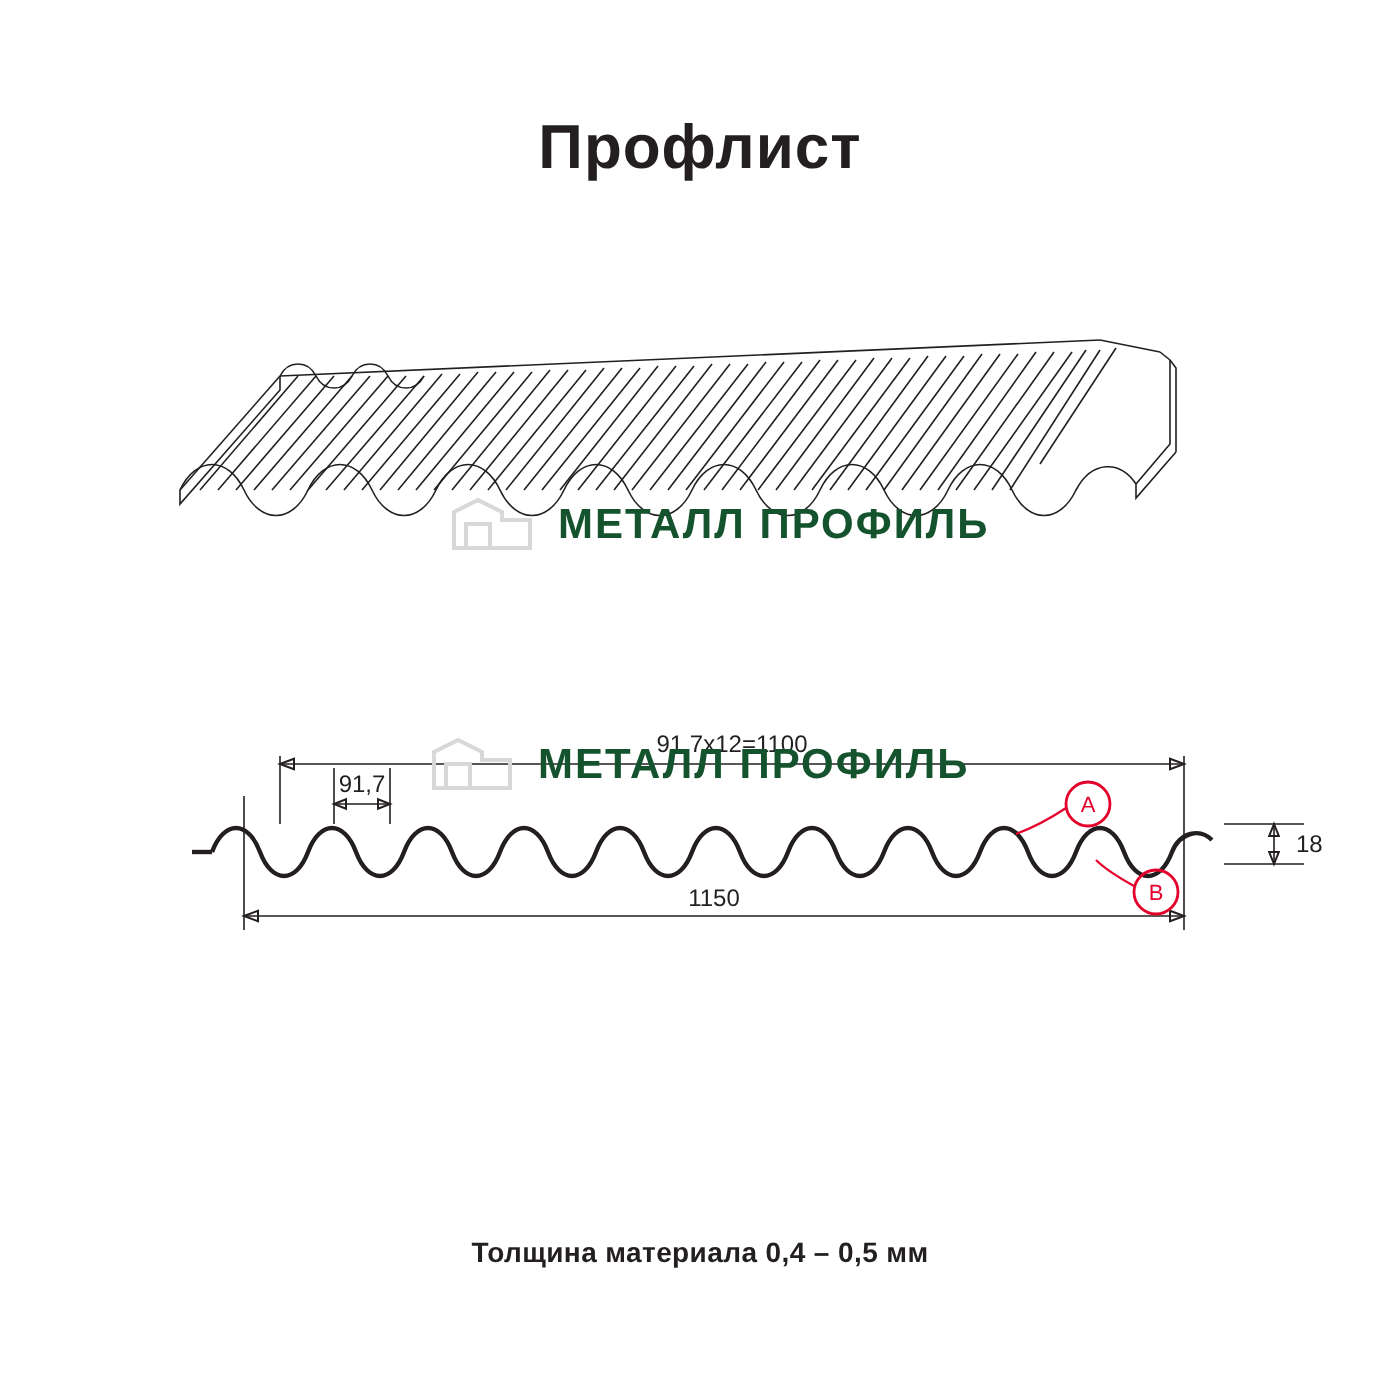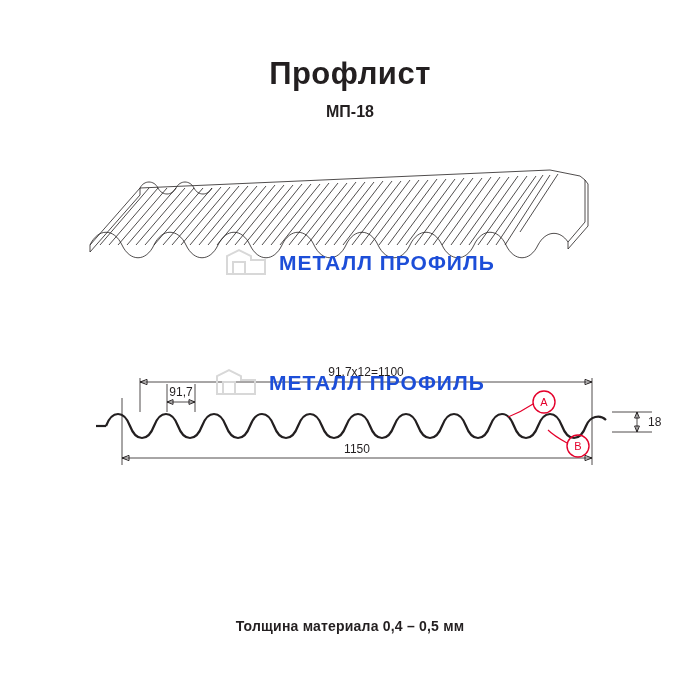--- a/index.html
+++ b/index.html
@@ -65,21 +65,21 @@
   }
   .wm {
     position: absolute;
     pointer-events: none;
   }
   .wm1 { left: 225px; top: 248px; }
   .wm2 { left: 215px; top: 368px; }
   .wm-text {
     font-size: 21px;
     font-weight: bold;
-    color: #1d4ed8;
+    color: #14532d;
     letter-spacing: 1px;
     white-space: nowrap;
   }
   svg { display: block; overflow: visible; }
   .ln { fill: none; stroke: #231f20; stroke-width: 1; }
   .ln-thin { fill: none; stroke: #231f20; stroke-width: 0.8; }
   .ln-bold { fill: none; stroke: #231f20; stroke-width: 2.2; }
   .dim-txt {
     font-family: "Liberation Sans", sans-serif;
     font-size: 12px;
@@ -92,21 +92,20 @@
     font-size: 11px;
     fill: #e4002b;
   }
 </style>
 </head>
 <body>
 
 <div class="page">
 
   <div class="title">Профлист</div>
-  <div class="subtitle">МП-18</div>
 
   <div class="art3d">
     <svg width="540" height="140" viewBox="0 0 540 140">
 
       <path class="ln-thin" d="M60,38 L470,20"></path>
       <path class="ln-thin" d="M470,20 L500,26"></path>
       <path class="ln-thin" d="M500,26 L505,30"></path>
 
       <path class="ln-thin" d="M60,38
         C64,30 74,30 78,38

